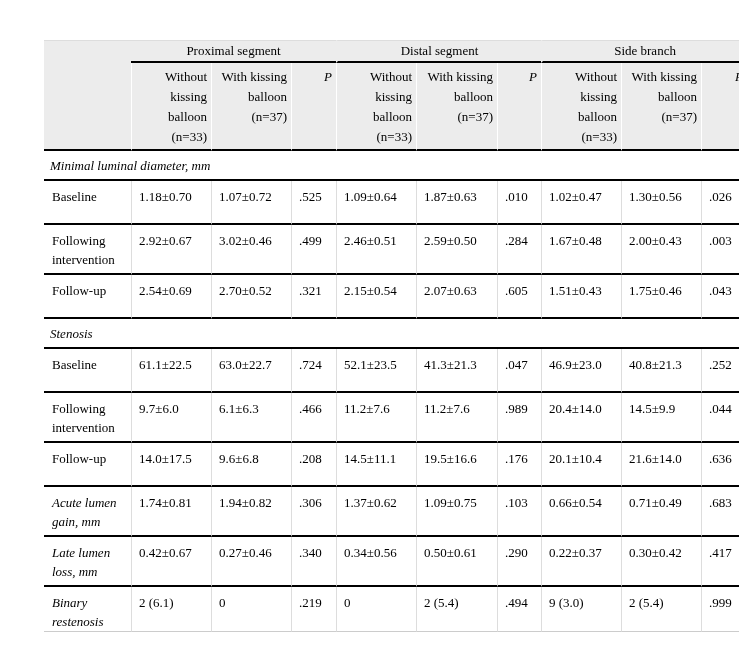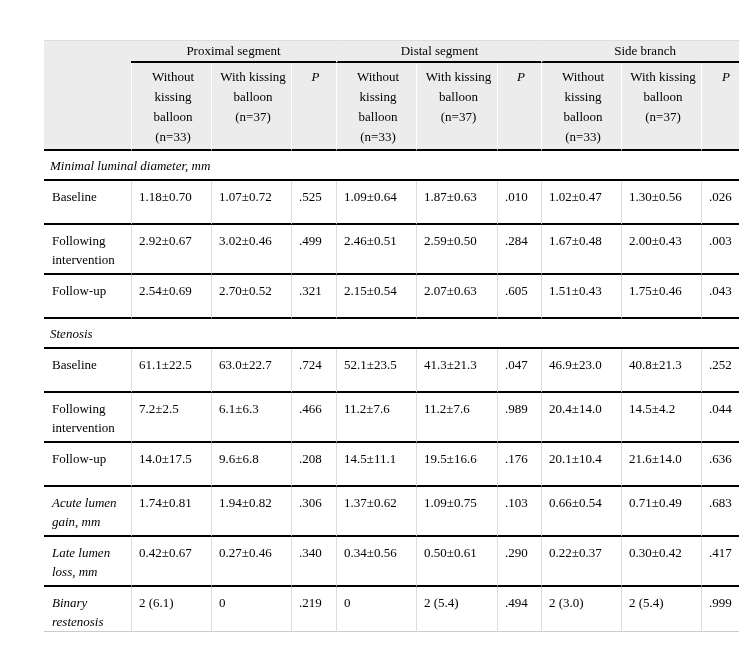--- a/index.html
+++ b/index.html
@@ -21,21 +21,21 @@
     table-layout: fixed;
     width: 703px;
     font-size: 13px;
   }
   th, td { box-sizing: border-box; }
 
   
   thead th {
     background: #ececec;
     font-weight: normal;
-    text-align: center;
+    text-align: right;
     vertical-align: top;
     padding: 0;
   }
   th.corner {
     border-top: 1px solid #ddd;
     border-bottom: 2px solid #000;
   }
   th.group {
     height: 23px;
     line-height: 20px;
@@ -163,28 +163,28 @@
           <td class="val">.724</td>
           <td class="val">52.1±23.5</td>
           <td class="val">41.3±21.3</td>
           <td class="val">.047</td>
           <td class="val">46.9±23.0</td>
           <td class="val">40.8±21.3</td>
           <td class="val">.252</td>
         </tr>
         <tr class="tall">
           <td class="rowlabel">Following intervention</td>
-          <td class="val">7.2±2.5</td>
+          <td class="val">9.7±6.0</td>
           <td class="val">6.1±6.3</td>
           <td class="val">.466</td>
           <td class="val">11.2±7.6</td>
           <td class="val">11.2±7.6</td>
           <td class="val">.989</td>
           <td class="val">20.4±14.0</td>
-          <td class="val">14.5±4.2</td>
+          <td class="val">14.5±9.9</td>
           <td class="val">.044</td>
         </tr>
         <tr class="row-mid">
           <td class="rowlabel">Follow-up</td>
           <td class="val">14.0±17.5</td>
           <td class="val">9.6±6.8</td>
           <td class="val">.208</td>
           <td class="val">14.5±11.1</td>
           <td class="val">19.5±16.6</td>
           <td class="val">.176</td>
@@ -217,19 +217,19 @@
           <td class="val">.417</td>
         </tr>
         <tr class="tall last">
           <td class="rowlabel it">Binary restenosis</td>
           <td class="val">2 (6.1)</td>
           <td class="val">0</td>
           <td class="val">.219</td>
           <td class="val">0</td>
           <td class="val">2 (5.4)</td>
           <td class="val">.494</td>
-          <td class="val">2 (3.0)</td>
+          <td class="val">9 (3.0)</td>
           <td class="val">2 (5.4)</td>
           <td class="val">.999</td>
         </tr>
       </tbody>
   </table>
 </div>
 
 </body></html>

